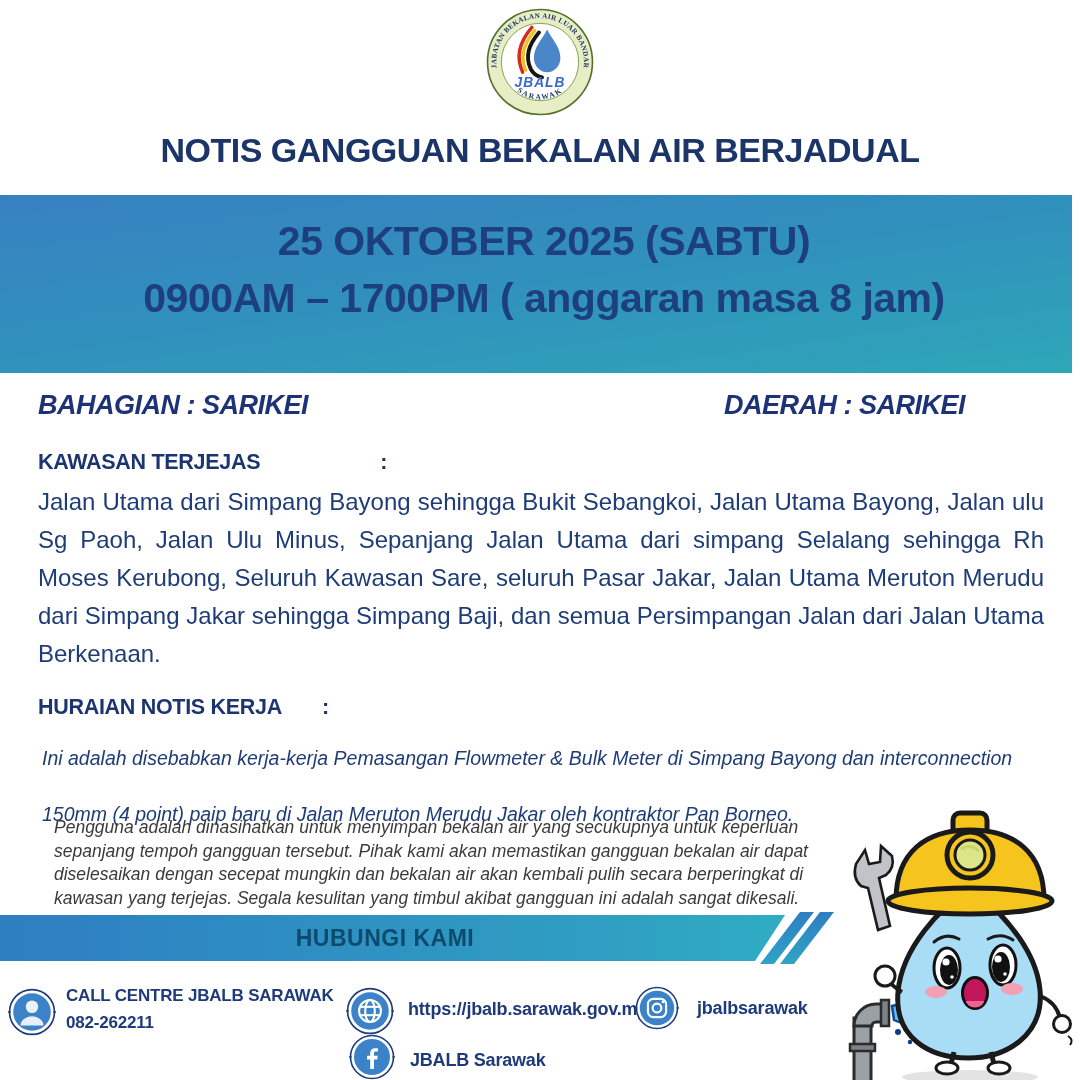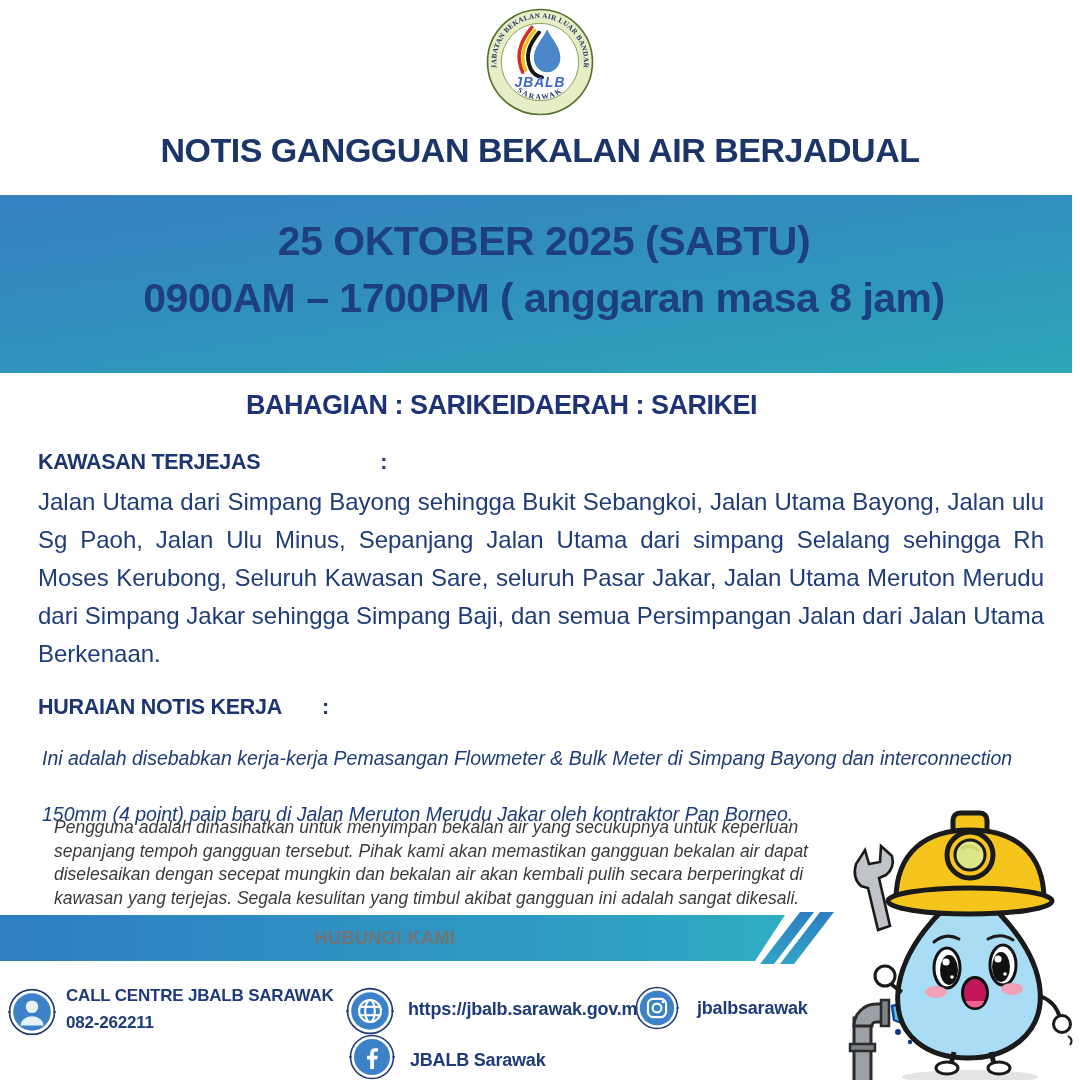--- a/index.html
+++ b/index.html
@@ -20,22 +20,22 @@
     display:flex;flex-direction:column;align-items:center;justify-content:center;
     gap:10px;padding-bottom:0;box-sizing:border-box;padding-left:16px;
   }
   .banner .line{
     font-size:41px;font-weight:bold;letter-spacing:-0.5px;color:#1d3f7e;line-height:47px;
     transform:translateY(-14px);
   }
   
   .region-row{
     position:absolute;left:38px;top:390px;width:927px;
-    display:flex;justify-content:center;
-    font-size:27px;font-weight:bold;color:#1e3278;letter-spacing:-0.5px;
+    display:flex;justify-content:space-between;
+    font-size:27px;font-weight:bold;color:#1e3278;letter-spacing:-0.5px;font-style:italic;
   }
   
   .sec-heading{
     position:absolute;left:38px;display:flex;
     font-size:21.5px;font-weight:bold;color:#1c3570;letter-spacing:-0.3px;
   }
   .sec-heading.kawasan{top:450px;justify-content:center;}
   .sec-heading.kawasan .colon{margin-left:120px;}
   .sec-heading.huraian{top:695px;}
   .sec-heading.huraian .colon{margin-left:40px;}
@@ -63,21 +63,21 @@
     background:linear-gradient(180deg,#2e7ec2,#2fa4c4);
     clip-path:polygon(800px 0,814px 0,774px 100%,760px 100%);
   }
   .contact-banner .stripe2{
     position:absolute;top:-3px;bottom:-3px;left:0;right:0;
     background:linear-gradient(180deg,#2e7ec2,#2fa4c4);
     clip-path:polygon(820px 0,834px 0,794px 100%,780px 100%);
   }
   .contact-banner .label{
     position:absolute;left:0;top:0;width:770px;height:46px;line-height:46px;
-    text-align:center;color:#737373;font-size:18px;font-weight:bold;letter-spacing:0.5px;
+    text-align:center;color:#0c4a6e;font-size:23px;font-weight:bold;letter-spacing:0.5px;
   }
   
   .cicon{position:absolute;}
   .ctext{position:absolute;font-weight:bold;color:#1e3a7a;letter-spacing:-0.2px;}
   .call-l1{left:66px;top:986px;font-size:17px;}
   .call-l2{left:66px;top:1013px;font-size:17px;}
   .web-t{left:408px;top:999px;font-size:18px;}
   .fb-t{left:410px;top:1050px;font-size:18px;}
   .ig-t{left:697px;top:998px;font-size:18px;}
   

